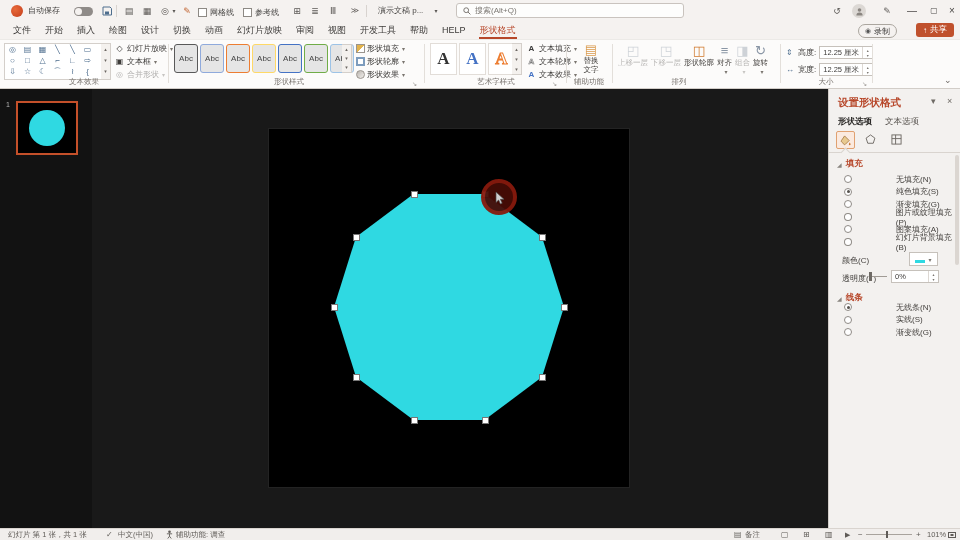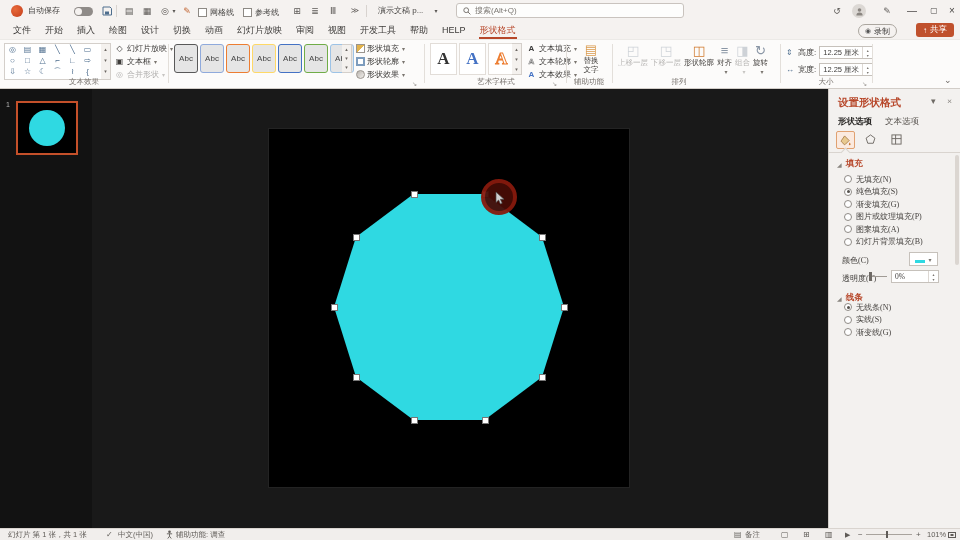--- a/index.html
+++ b/index.html
@@ -81,35 +81,35 @@
   .thumb .shape{position:absolute;left:11px;top:7px;width:36px;height:36px;border-radius:50%;}
   .canvas{position:absolute;left:92px;top:0;width:736px;height:439px;background:#191919;}
   .slide{position:absolute;left:176px;top:39px;width:362px;height:360px;background:#000;border:1px solid #232323;box-sizing:border-box;}
   .decagon{position:absolute;left:65px;top:65px;width:230px;height:226px;
            clip-path:polygon(230px 113px,208px 43px,150.5px 0px,79.5px 0px,22px 43px,0px 113px,22px 183px,79.5px 226px,150.5px 226px,208px 183px);}
   .handle{position:absolute;width:5px;height:5px;background:#fff;border:1px solid #777;box-sizing:content-box;}
   .click-ring{position:absolute;left:212px;top:50px;width:36px;height:36px;border-radius:50%;
               border:4px solid #871a0d;background:#470c06;box-sizing:border-box;opacity:.95;}
   .cursor{position:absolute;left:226px;top:62px;}
   
-  .fpanel{position:absolute;left:828px;top:0;width:132px;height:439px;background:#f3f1ef;border-left:1px solid #d3cec9;box-sizing:border-box;font-family:Liberation Serif, serif;}
+  .fpanel{position:absolute;left:828px;top:0;width:132px;height:439px;background:#f3f1ef;border-left:1px solid #d3cec9;box-sizing:border-box;}
   .fp-title{position:absolute;left:9px;top:7px;font-size:10.5px;font-weight:bold;color:#b7472a;}
   .fp-close,.fp-caret{position:absolute;top:7px;font-size:9px;color:#6e6a65;}
   .fp-tabs{position:absolute;left:9px;top:27px;display:flex;font-size:8.5px;color:#5a5651;}
   .fp-tab{margin-right:13px;}
   .fp-tab.active{color:#2b2927;font-weight:bold;}
   .fp-iconbox{position:absolute;top:42px;width:17px;height:16px;display:flex;align-items:center;justify-content:center;border-radius:2px;}
   .fp-iconbox.sel{border:1px solid #e0a171;background:#fbeadf;}
   .fp-div{position:absolute;left:0;top:63px;width:132px;height:1px;background:#d9d4cf;}
   .fp-notch{position:absolute;left:13px;top:60px;width:6px;height:6px;background:#f3f1ef;
             border-left:1px solid #d9d4cf;border-top:1px solid #d9d4cf;transform:rotate(45deg);}
   .fp-section{position:absolute;left:8px;display:flex;align-items:center;font-size:8.5px;font-weight:bold;color:#b7472a;}
   .fp-section .tri{font-size:6px;color:#8a8680;margin-right:4px;font-weight:normal;}
   .fp-radios{position:absolute;left:15px;}
-  .fp-radio{display:flex;align-items:center;height:12.5px;font-size:8px;color:#45423f;}
+  .fp-radio{display:flex;align-items:center;height:12.5px;font-size:8px;color:#45423f;gap:40px;}
   .radio{width:8px;height:8px;border-radius:50%;border:1px solid #8f8b86;background:#fff;margin-right:4px;position:relative;box-sizing:border-box;}
   .radio.sel::after{content:"";position:absolute;left:1.5px;top:1.5px;width:3px;height:3px;border-radius:50%;background:#55524e;}
   .fp-row-label{position:absolute;left:13px;font-size:8px;color:#45423f;}
   .color-btn{position:absolute;left:80px;width:29px;height:14px;border:1px solid #c6c1bb;background:#fff;
              display:flex;align-items:center;justify-content:center;box-sizing:border-box;}
   .color-chip{width:10px;height:8px;display:flex;flex-direction:column;justify-content:flex-end;margin-right:3px;}
   .color-chip .bar{height:3px;background:#2ed8e1;}
   .slider{position:absolute;left:40px;width:18px;height:12px;}
   .slider .track{position:absolute;left:0;top:6px;width:18px;height:1px;background:#a09b95;}
   .slider .thumbk{position:absolute;left:0;top:2px;width:3px;height:9px;background:#6e6a65;}
@@ -289,20 +289,21 @@
           <span class="ico-outline"></span>
           <span>形状轮廓</span>
           <span class="caret">▾</span>
         </div>
         <div class="rb-row">
           <span class="ico-effect"></span>
           <span>形状效果</span>
           <span class="caret">▾</span>
         </div>
       </div>
+    <div class="rlabel" style="left:174px;width:230px">形状样式</div>
     <span class="launcher" style="left:412px">↘</span>
     <div class="rsep" style="left:424px"></div>
 
     <div class="wordarts" style="left:430px">
         <div class="wa" style="color: rgb(51, 51, 51);">A</div>
         <div class="wa" style="color: rgb(68, 114, 196);">A</div>
         <div class="wa" style="color: rgb(255, 255, 255); -webkit-text-stroke: 1px rgb(237, 125, 49);">A</div>
       </div>
     <div class="g-arr" style="left:512px;height:30px;top:3px">
       <div style="line-height:10px">▴</div>

